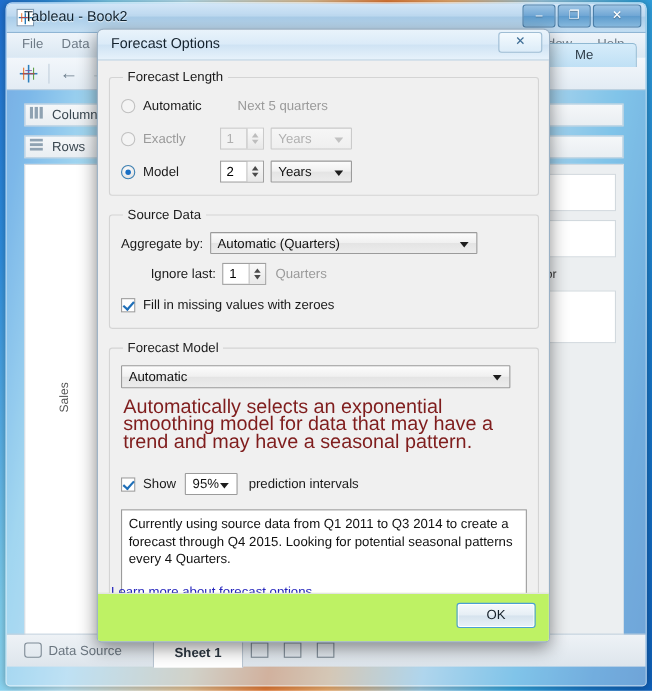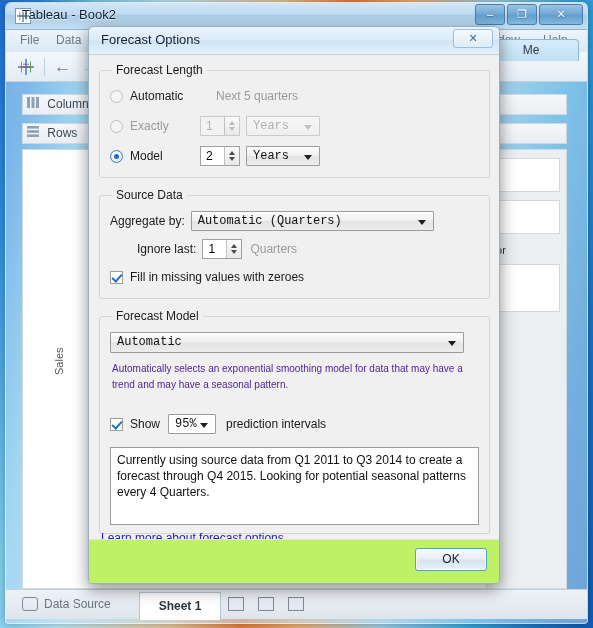--- a/index.html
+++ b/index.html
@@ -132,21 +132,21 @@
   }
   .right-panel {
     position: absolute; right: 0; top: 0; width: 80px; height: 100%;
     background: #eceff1; border-left: 1px solid #d5dce2;
   }
   .rp-box { margin: 8px 6px; height: 34px; background:#fff; border:1px solid #d2d9de; }
   .rp-label { font-size: 11px; color:#333; margin: 10px 6px 2px; }
 
   
   .statusbar {
-    position: absolute; left: 0; bottom: 4px;
+    position: absolute; left: 0; bottom: 17px;
     width: 100%; height: 30px;
     background: linear-gradient(to bottom, #eef2f6, #dde5ec);
     border-top: 1px solid #c3d2df;
   }
   .sb-item { position: absolute; top: 7px; font-size: 12px; color: #6a757f; }
   .sb-sheet {
     position: absolute; left: 133px; top: 2px;
     width: 82px; height: 28px;
     background: #fff; border: 1px solid #b9c6d2; border-bottom: none;
     font-size: 12px; font-weight: bold; color: #2b3640;
@@ -240,21 +240,20 @@
   .spin.dis .btns i.dn { border-top-color:#bdbdbd; }
 
   .combo {
     height: 20px;
     border: 1px solid #9b9b9b;
     background: linear-gradient(to bottom, #fcfcfc 0%, #f0f0f0 48%, #e4e4e4 52%, #ececec 100%);
     position: relative; flex: none;
     font-size: 12px; color: #111;
     line-height: 18px; padding-left: 6px;
     border-radius: 1px;
-    font-family: Liberation Mono, monospace;
   }
   .combo.dis { color:#b0b0b0; border-color:#cacaca;
                background: linear-gradient(to bottom,#f6f6f6,#efefef); }
   .combo .car {
     position:absolute; right:7px; top:8px; width:0;height:0;
     border-left:4px solid transparent; border-right:4px solid transparent;
     border-top:5px solid #1d1d1d;
   }
   .combo.dis .car { border-top-color:#c2c2c2; }
 
@@ -264,21 +263,21 @@
     position: relative;
   }
   .check.on::after {
     content:""; position:absolute; left:3px; top:0px;
     width:4px; height:8px;
     border:solid #1f6fb8; border-width:0 2px 2px 0;
     transform: rotate(42deg);
   }
 
   .desc {
-    font-size: 10px; color: #4c1d95;
+    font-size: 18px; color: #7f1d1d;
     line-height: 16px; margin: 6px 2px 0 2px;
   }
   .textarea {
     margin-top: 10px;
     height: 78px;
     border: 1px solid #9b9b9b;
     background: #fff;
     font-size: 12px; color: #111;
     line-height: 16px;
     padding: 4px 6px;

